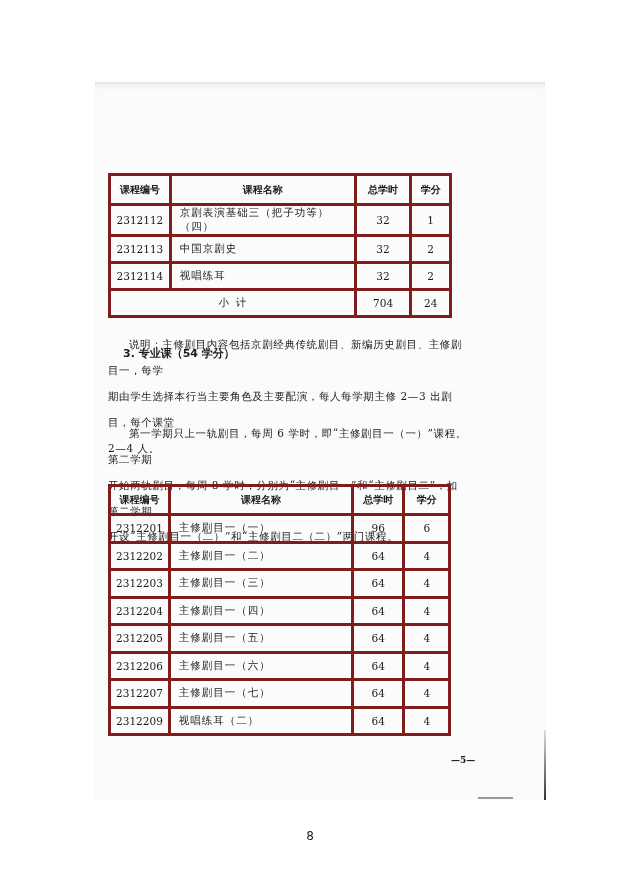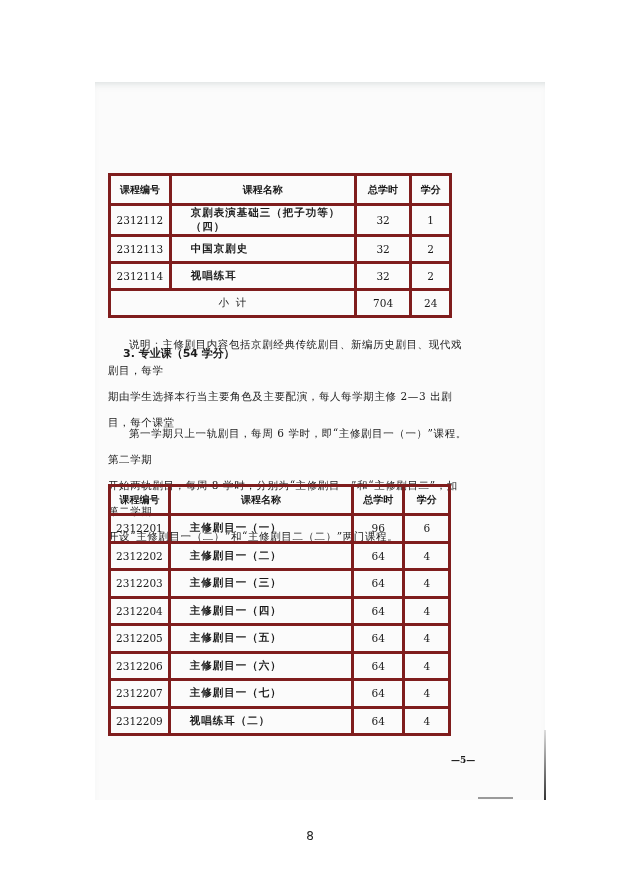--- a/index.html
+++ b/index.html
@@ -20,21 +20,21 @@
     position:absolute; left:478px; top:797px; width:35px; height:2px; background:#9a9a9a;
   }
   table.t {
     position:absolute; border-collapse:collapse; font-size:10.5px;
     border:1.6px solid #333;
   }
   table.t td, table.t th {
     border:3px solid #7f1d1d; padding:0; height:24px; text-align:center; vertical-align:middle;
   }
   table.t th { font-weight:bold; font-family:"DejaVu Sans","Liberation Sans",sans-serif; font-size:10px; }
-  table.t td.name { text-align:left; padding-left:19px; letter-spacing:1px;font-weight:bold; }
+  table.t td.name { text-align:left; padding-left:8px; letter-spacing:1px; }
   #t1 { left:108px; top:173px; width:344px; }
   #t1 th { height:27px; }
   #t2 { left:108px; top:484px; width:343px; }
   #t2 th { height:26px; }
   #t2 td { height:24.5px; }
   .heading {
     position:absolute; left:123px; top:313px; font-weight:bold; font-size:11px;
     font-family:"DejaVu Sans","Liberation Sans",sans-serif;
     margin-top:33px;
   }
@@ -93,22 +93,23 @@
     <td colspan="2" style="white-space:pre">小  计</td>
     <td>704</td>
     <td>24</td>
   </tr>
 </tbody>
   </table>
 
 <div class="heading">3. 专业课（54 学分）</div>
 
 <div class="para" style="top:331px;">
-  <p class="indent">说明：主修剧目内容包括京剧经典传统剧目、新编历史剧目、现代戏剧目，每学</p>
+  <p class="indent">说明：主修剧目内容包括京剧经典传统剧目、新编历史剧目、主修剧目一，每学</p>
   <p>期由学生选择本行当主要角色及主要配演，每人每学期主修 2—3 出剧目，每个课堂</p>
+  <p>2—4 人。</p>
 </div>
 
 <div class="para" style="top:420px;">
   <p class="indent">第一学期只上一轨剧目，每周 6 学时，即“主修剧目一（一）”课程。第二学期</p>
   <p>开始两轨剧目，每周 8 学时，分别为“主修剧目一”和“主修剧目二”，如第二学期</p>
   <p style="line-height:24px">开设“主修剧目一（二）”和“主修剧目二（二）”两门课程。</p>
 </div>
 
 <table class="t" id="t2">
   <colgroup>

